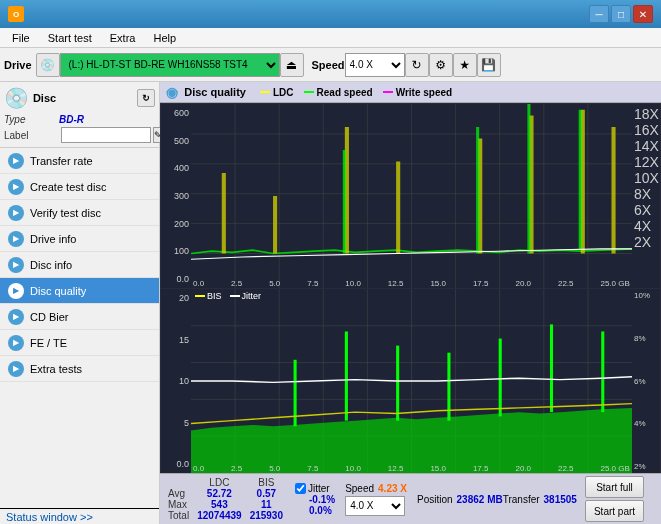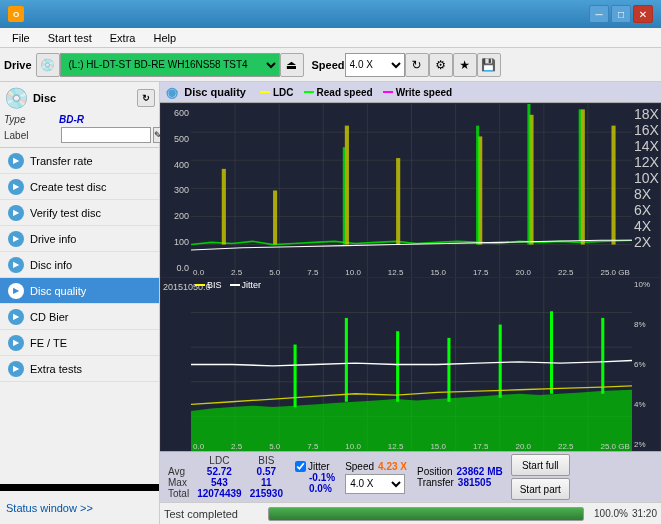--- a/index.html
+++ b/index.html
@@ -123,22 +123,22 @@
       border-radius: 50%;
       display: flex; align-items: center; justify-content: center;
       color: white;
       font-size: 8px;
       flex-shrink: 0;
     }
     .nav-item.active .nav-item-icon { background: white; color: #3c8dd6; }
 
     
     .sidebar-status {
-      border-top: 7px solid #000000;
-      height: 40px;
+      border-top: 1px solid #000000;
+      height: 16px;
       display: flex;
       align-items: center;
       padding: 0 6px;
       font-size: 11px;
       cursor: pointer;
       color: #0055aa;
       background: #f0f0f0;
     }
 
     
@@ -437,21 +437,21 @@
         <div style="display:flex;align-items:center;gap:2px;">
           <div style="width:10px;height:2px;background:#ffff00;"></div>
           <span>BIS</span>
         </div>
         <div style="display:flex;align-items:center;gap:2px;">
           <div style="width:10px;height:2px;background:#ffffff;"></div>
           <span>Jitter</span>
         </div>
       </div>
 
-      <div style="width:30px;display:flex;flex-direction:row;justify-content:space-between;padding:4px 2px;color:#ccc;font-size:9px;text-align:right;">
+      <div style="width:30px;display:flex;flex-direction:column;justify-content:space-between;padding:4px 2px;color:#ccc;font-size:9px;text-align:right;">
         <span>20</span>
         <span>15</span>
         <span>10</span>
         <span>5</span>
         <span>0.0</span>
       </div>
 
       <div style="flex:1;position:relative;overflow:hidden;">
         <svg width="100%" height="100%" viewBox="0 0 430 130" preserveAspectRatio="none">
 
@@ -548,40 +548,32 @@
       <div style="display:flex;flex-direction:column;margin-left:6px;font-size:10px;">
         <div style="display:flex;gap:4px;">
           <span>Speed</span>
           <span style="color:#ff6600;font-weight:bold;">4.23 X</span>
         </div>
         <select class="speed-dropdown" style="width:60px;height:20px;font-size:10px;margin-top:2px;">
           <option>4.0 X</option>
         </select>
       </div>
 
-      <div style="display:flex;flex-direction:column;margin-left:6px;font-size:10px;">
+      <div style="display:flex;flex-direction:row;margin-left:6px;font-size:10px;">
         <div style="display:flex;gap:4px;">
           <span>Position</span>
           <span style="color:#0000cc;font-weight:bold;">23862 MB</span>
         </div>
         <div style="display:flex;gap:4px;">
           <span>Transfer</span>
           <span style="color:#0000cc;font-weight:bold;">381505</span>
         </div>
       </div>
 
       <div class="buttons-section">
         <button class="action-btn">Start full</button>
         <button class="action-btn">Start part</button>
       </div>
     </div>
 
-    <div class="bottom-bar">
-      <span class="status-text">Test completed</span>
-      <div class="progress-bar-container">
-        <div class="progress-bar-fill" style="width:100%;"></div>
-      </div>
-      <span class="progress-text">100.0%</span>
-      <span class="time-text">31:20</span>
-    </div>
   </div>
 
 </div>
 
 </body></html>

